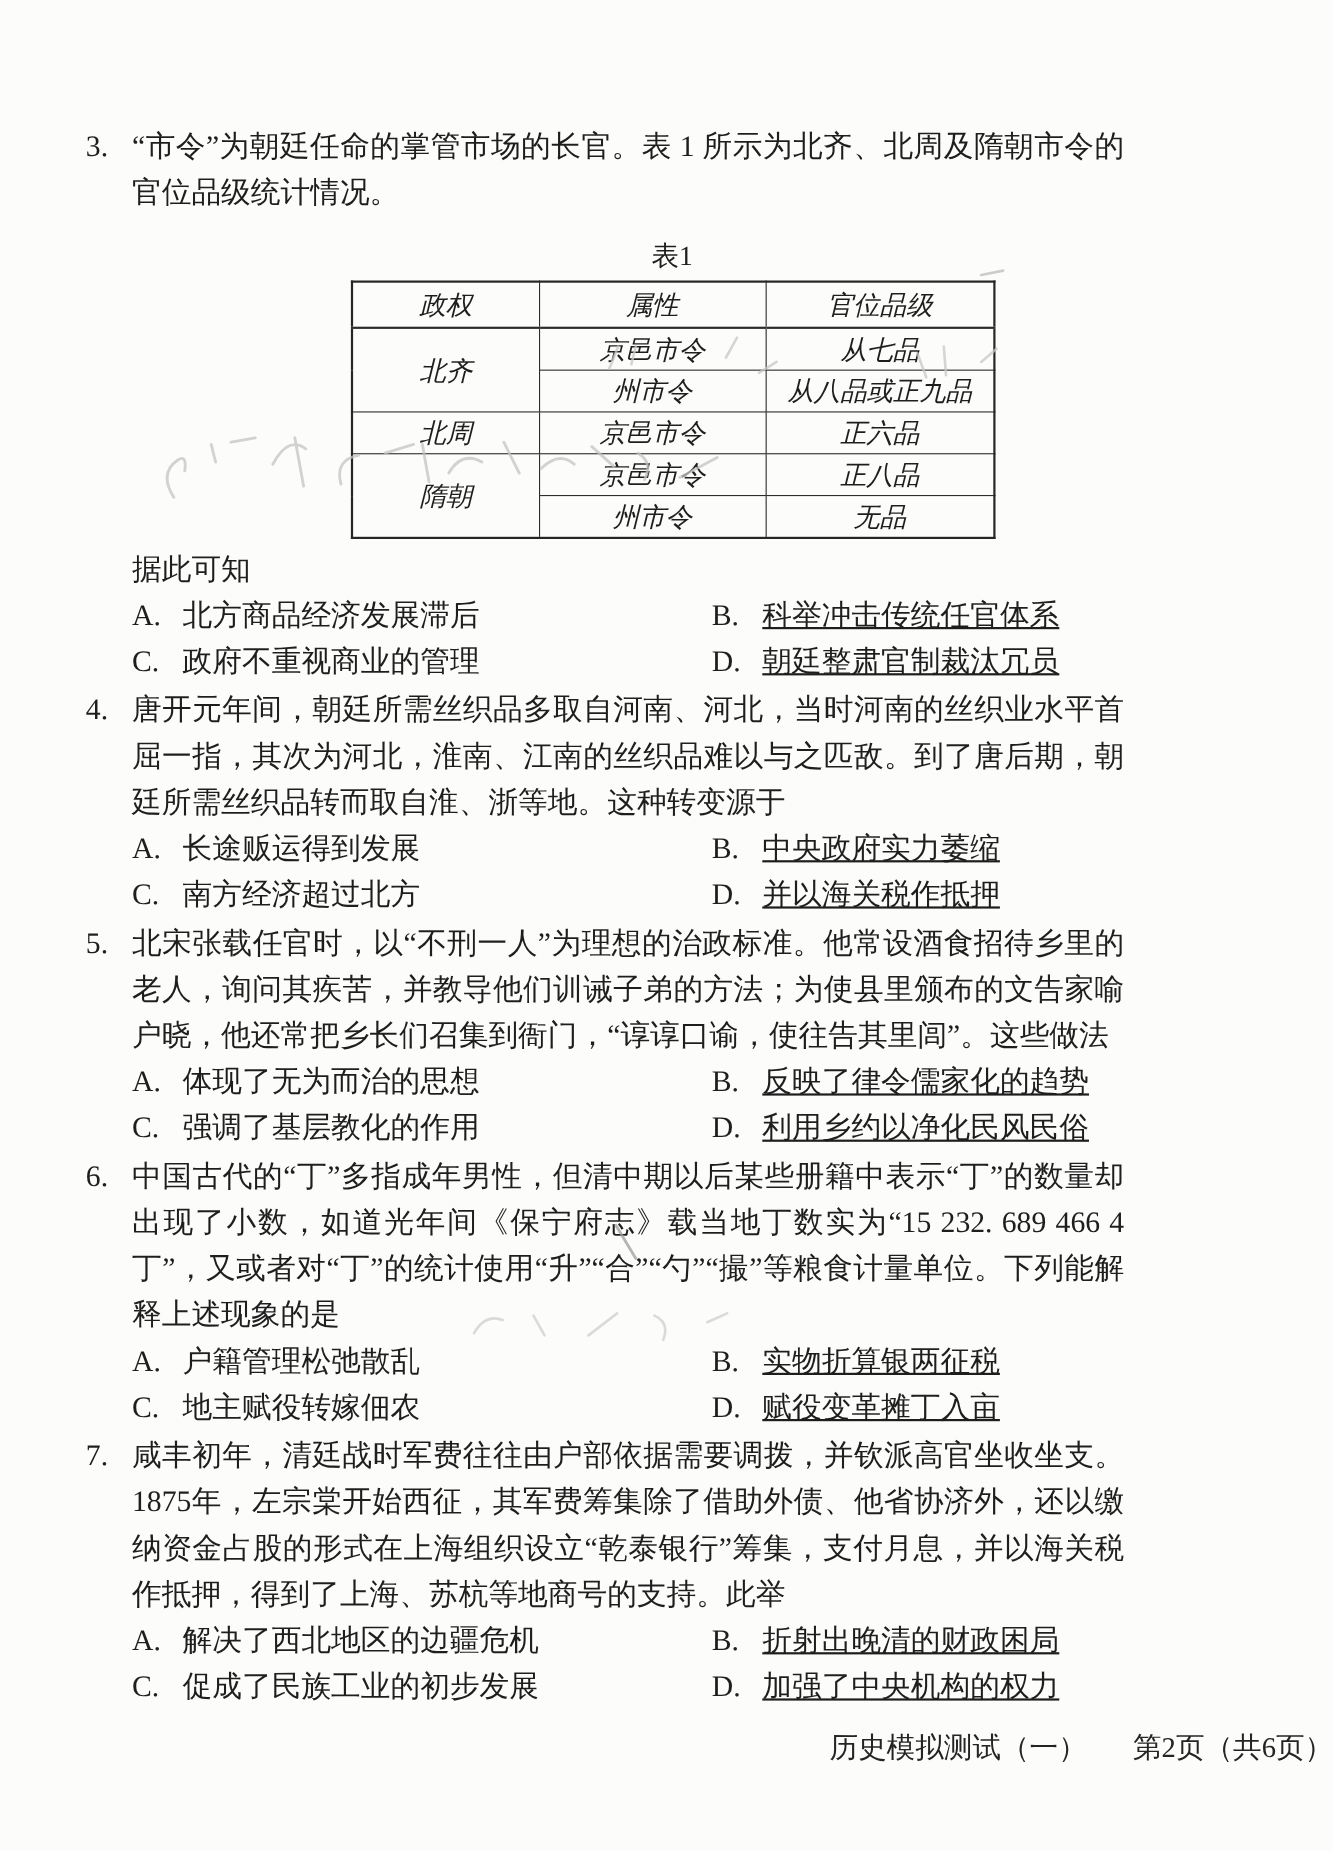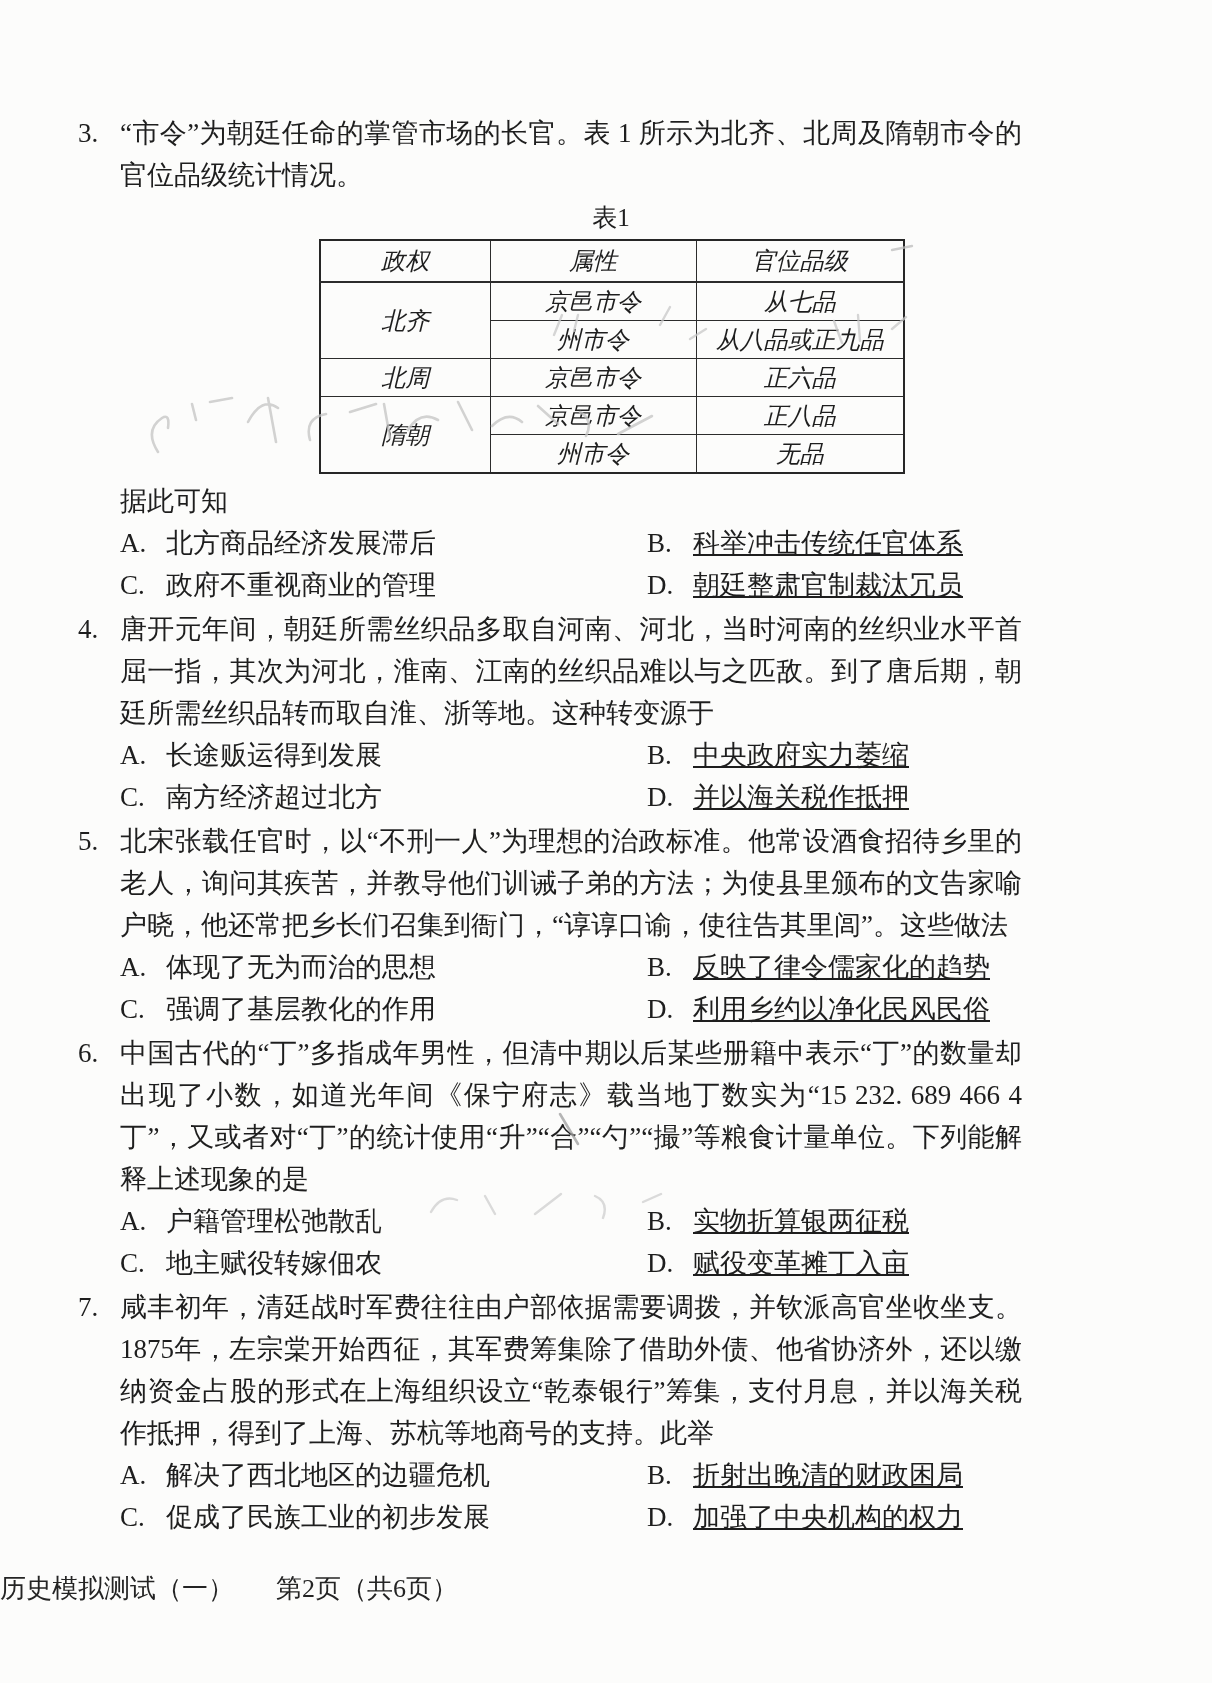--- a/index.html
+++ b/index.html
@@ -14,39 +14,39 @@
   }
   .content { position:absolute; top:112px; left:78px; width:944px; }
 
   .question { margin:0 0 2px 0; }
   .qrow { display:flex; align-items:flex-start; }
   .qnum { flex:0 0 42px; font-size:27px; line-height:42px; }
   .qbody { flex:1; min-width:0; }
   .stem { margin:0; font-size:27px; line-height:42px; text-align:justify; text-justify:inter-ideograph; }
   .post { margin:6px 0 0 0; font-size:27px; line-height:42px; }
 
-  .table-wrap { width:584px; margin:4px 0 0 171px;padding-left:28px; }
+  .table-wrap { width:584px; margin:20px 0 0 171px;padding-left:28px; }
   .caption { text-align:center; font-size:25px; line-height:36px; margin-bottom:3px; }
   table.dtable { border-collapse:collapse; width:584px; table-layout:fixed; border:2.5px solid #262626; }
   table.dtable col.c1 { width:170px; } table.dtable col.c2 { width:206px; } table.dtable col.c3 { width:208px; }
   table.dtable th, table.dtable td {
     border:1.5px solid #2c2c2c; text-align:center; vertical-align:middle;
     font-size:24px; font-weight:normal; padding:0; height:37px;font-style:italic;
   }
   table.dtable thead th { height:40px; border-bottom-width:2px; }
 
   .opts { margin-top:0; }
   .opt-row { display:flex; font-size:27px; line-height:42px;gap:47px; }
   .opt-a { flex:0 0 480px; }
   .opt-b { flex:1;text-decoration:underline; }
   .olabel { display:inline-block; width:46px; }
 
   .footer {
     position:absolute; top:1572px; left:0; width:100%;
-    text-align:left; font-size:26px; line-height:34px; color:#242424;
+    text-align:right; font-size:26px; line-height:34px; color:#242424;
   }
   .footer .gap { display:inline-block; width:42px; }
 
   .scrib { position:absolute; z-index:3; opacity:.75; pointer-events:none; }
 </style>
 </head>
 <body>
 
 <div class="page">
   <div class="content">

